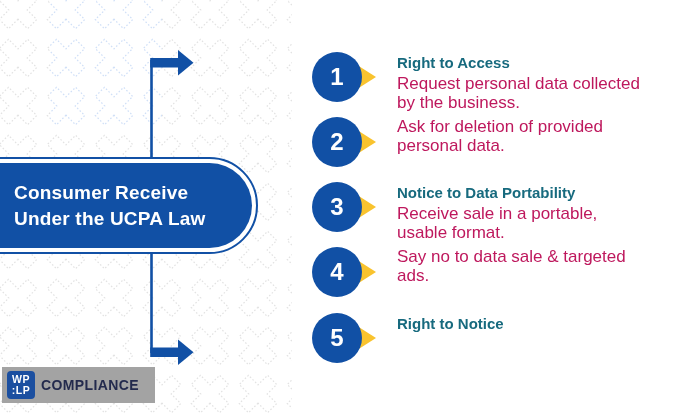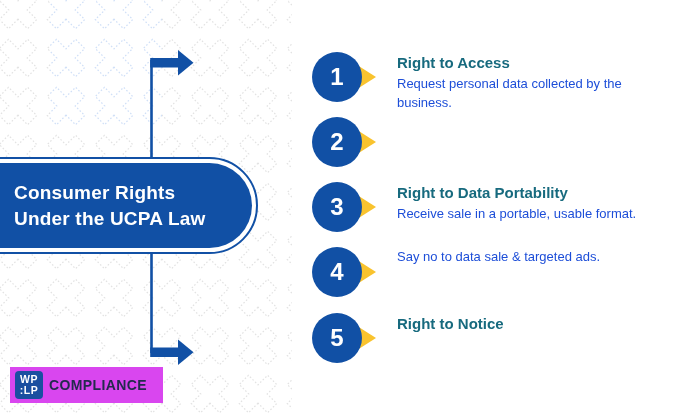--- a/index.html
+++ b/index.html
@@ -71,31 +71,31 @@
   .row-text { position: absolute; left: 85px; top: 1px; width: 252px; }
   .row-title {
     color: #176a7e;
     font-size: 15px;
     font-weight: bold;
     line-height: 19px;
     margin-bottom: 3px;
     white-space: pre;
   }
   .row-desc {
-    color: #1d4ed8;
-    font-size: 13px;
+    color: #be185d;
+    font-size: 17px;
     line-height: 18.5px;
     max-width: 248px;
   }
 
   
   .logo-box {
-    position: absolute; left: 10px; top: 367px;
+    position: absolute; left: 2px; top: 367px;
     width: 153px; height: 36px;
-    background: #d946ef;
+    background: #a3a3a3;
     display: flex; align-items: center;
     padding: 4px 6px 4px 5px;
     z-index: 2;
   }
   .logo-mark {
     width: 28px; height: 28px;
     background: #1b4fa0;
     border-radius: 4px;
     color: #ffffff;
     font-size: 10.5px; font-weight: bold;
@@ -146,21 +146,21 @@
 
     <g fill="#1150a5">
       <rect x="150.2" y="252" width="2.6" height="101"></rect>
       <rect x="150.2" y="347.5" width="28" height="9.5"></rect>
       <polygon points="178,339.5 178,365 193.5,352.3"></polygon>
     </g>
   </svg>
 
   <div class="pill-outer">
     <div class="pill-inner">
-      <span class="line">Consumer Rights</span>
+      <span class="line">Consumer Receive</span>
       <span class="line">Under the UCPA Law</span>
     </div>
   </div>
 
   <div class="row" style="top:52px">
     <div class="num-wrap">
       <div class="tri"></div>
       <div class="num-circle">1</div>
     </div>
     <div class="row-text">
@@ -168,30 +168,31 @@
       <div class="row-desc">Request personal data collected by the business.</div>
     </div>
   </div>
 
   <div class="row" style="top:117px">
     <div class="num-wrap">
       <div class="tri"></div>
       <div class="num-circle">2</div>
     </div>
     <div class="row-text">
+      <div class="row-desc">Ask for deletion of provided personal data.</div>
     </div>
   </div>
 
   <div class="row" style="top:182px">
     <div class="num-wrap">
       <div class="tri"></div>
       <div class="num-circle">3</div>
     </div>
     <div class="row-text">
-      <div class="row-title">Right to Data Portability</div>
+      <div class="row-title">Notice to Data Portability</div>
       <div class="row-desc">Receive sale in a portable, usable format.</div>
     </div>
   </div>
 
   <div class="row" style="top:247px">
     <div class="num-wrap">
       <div class="tri"></div>
       <div class="num-circle">4</div>
     </div>
     <div class="row-text">

